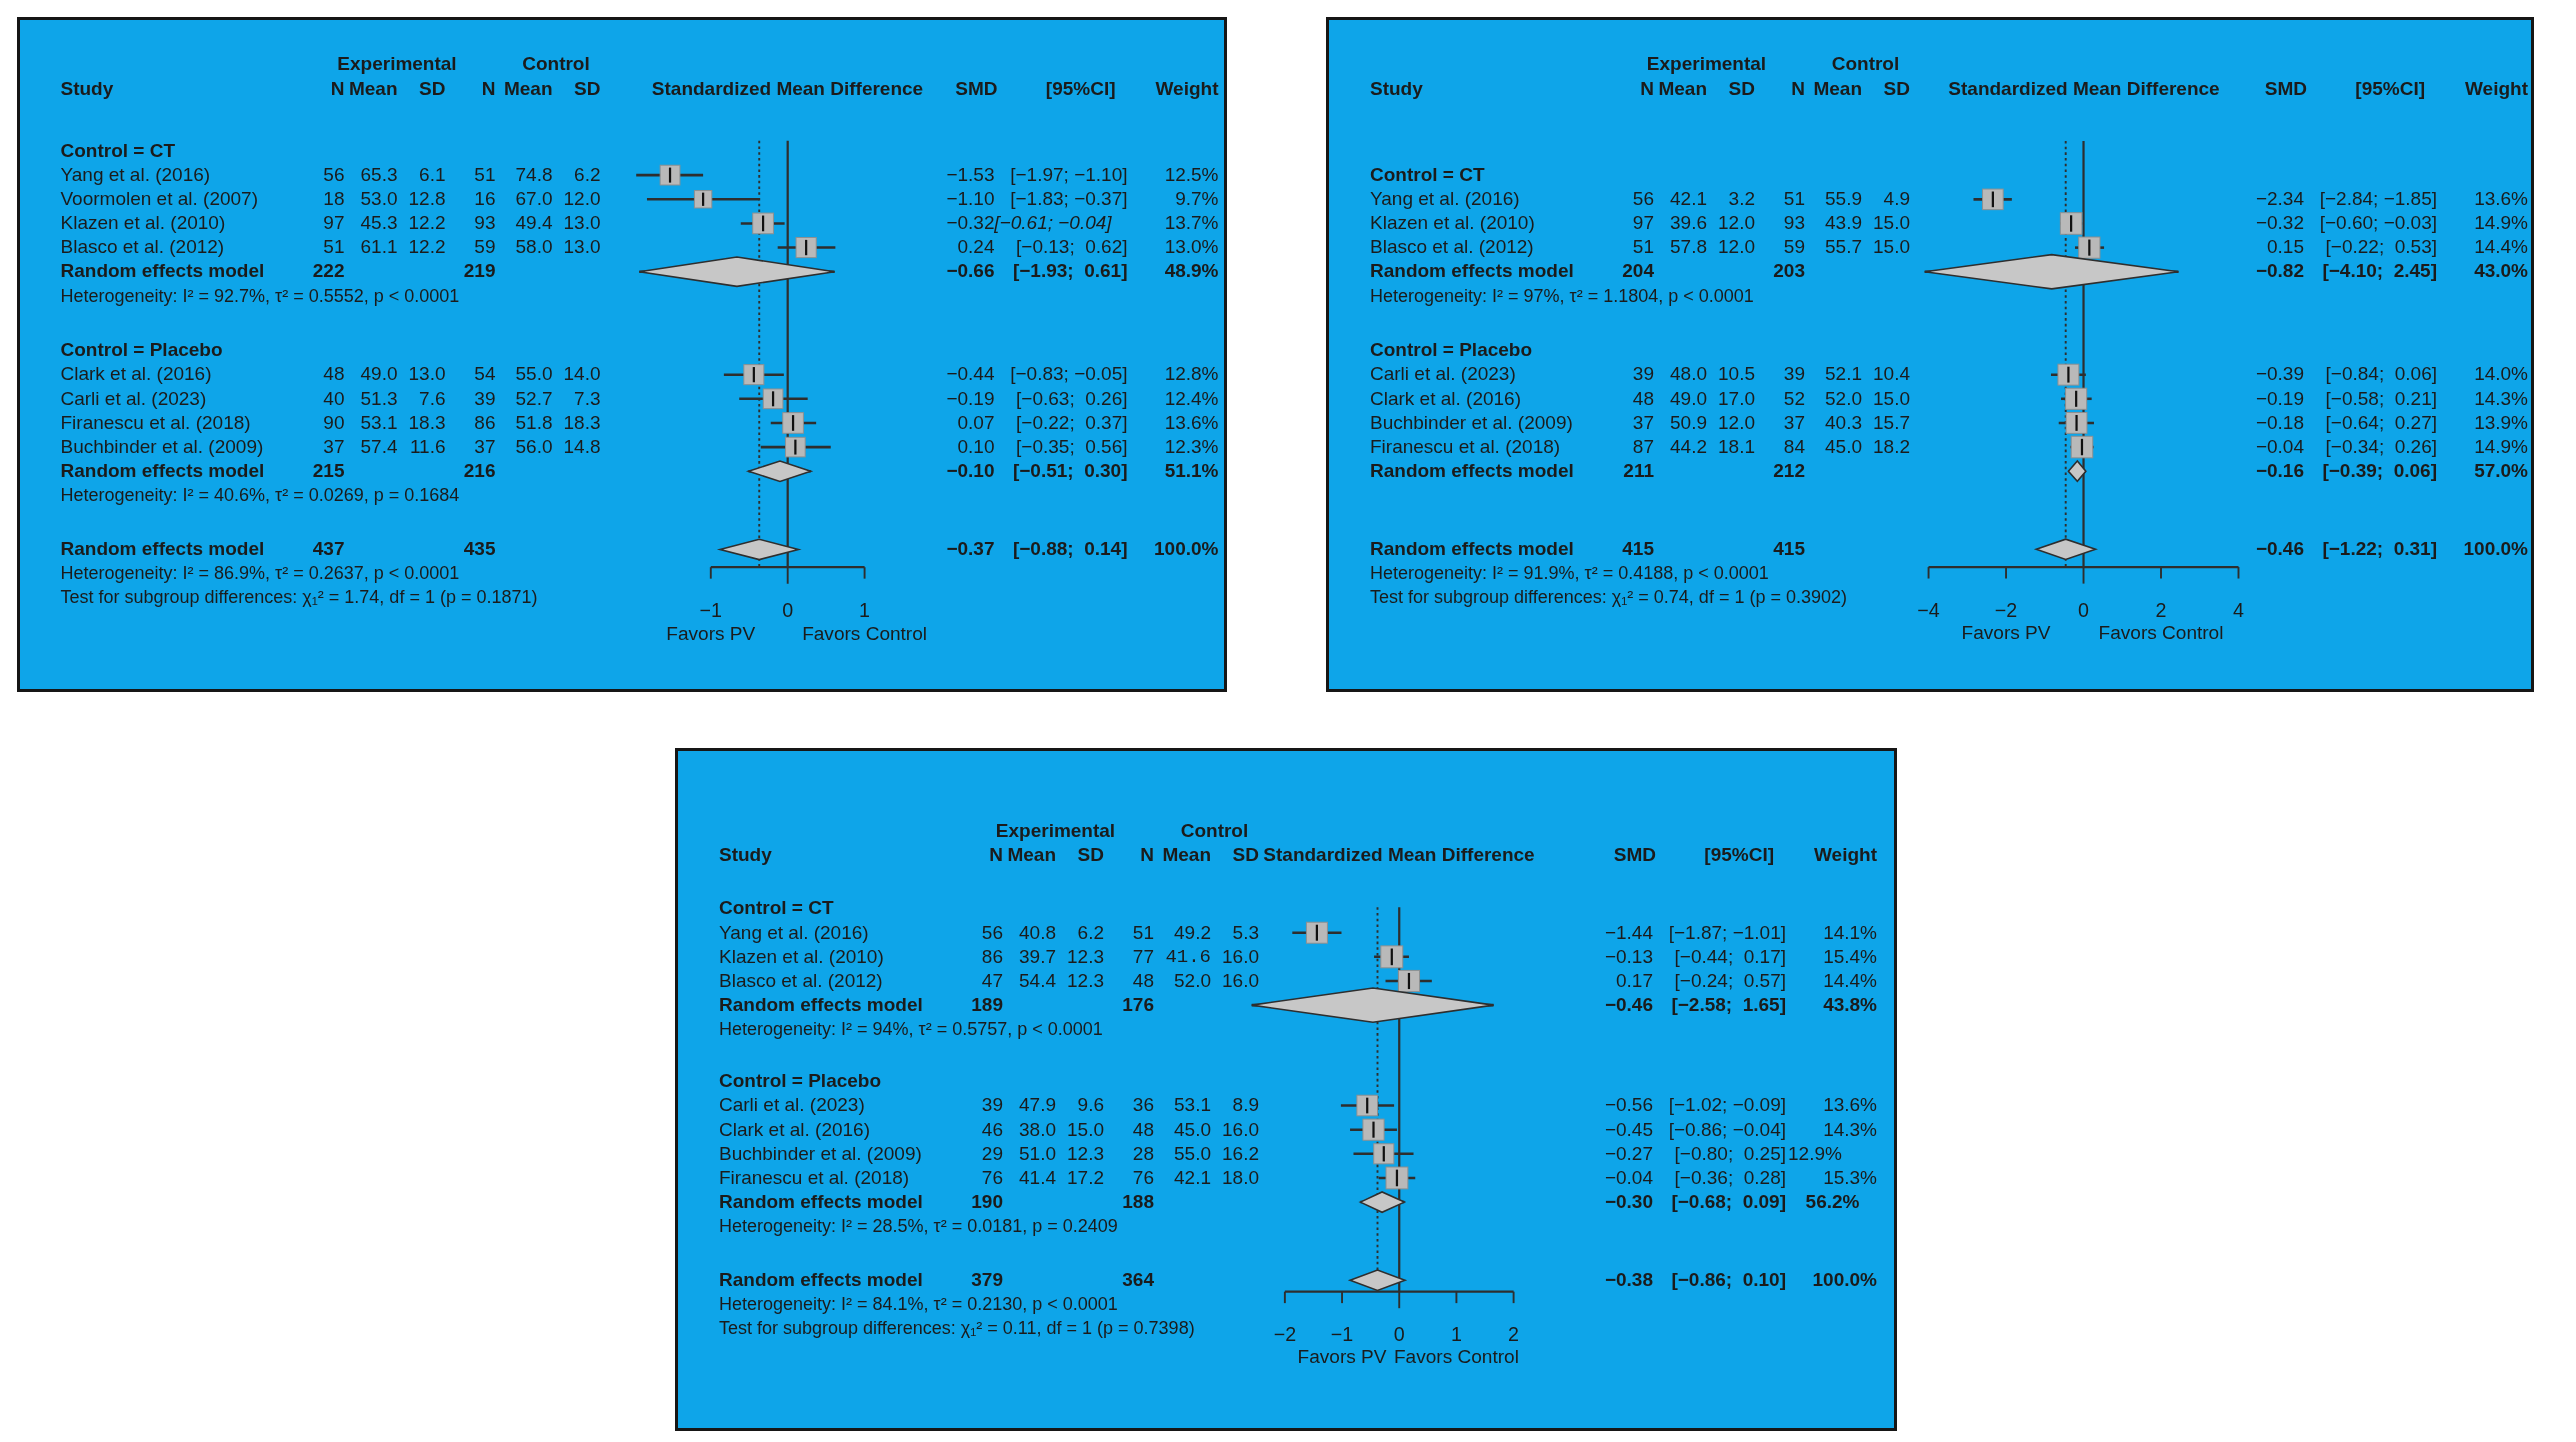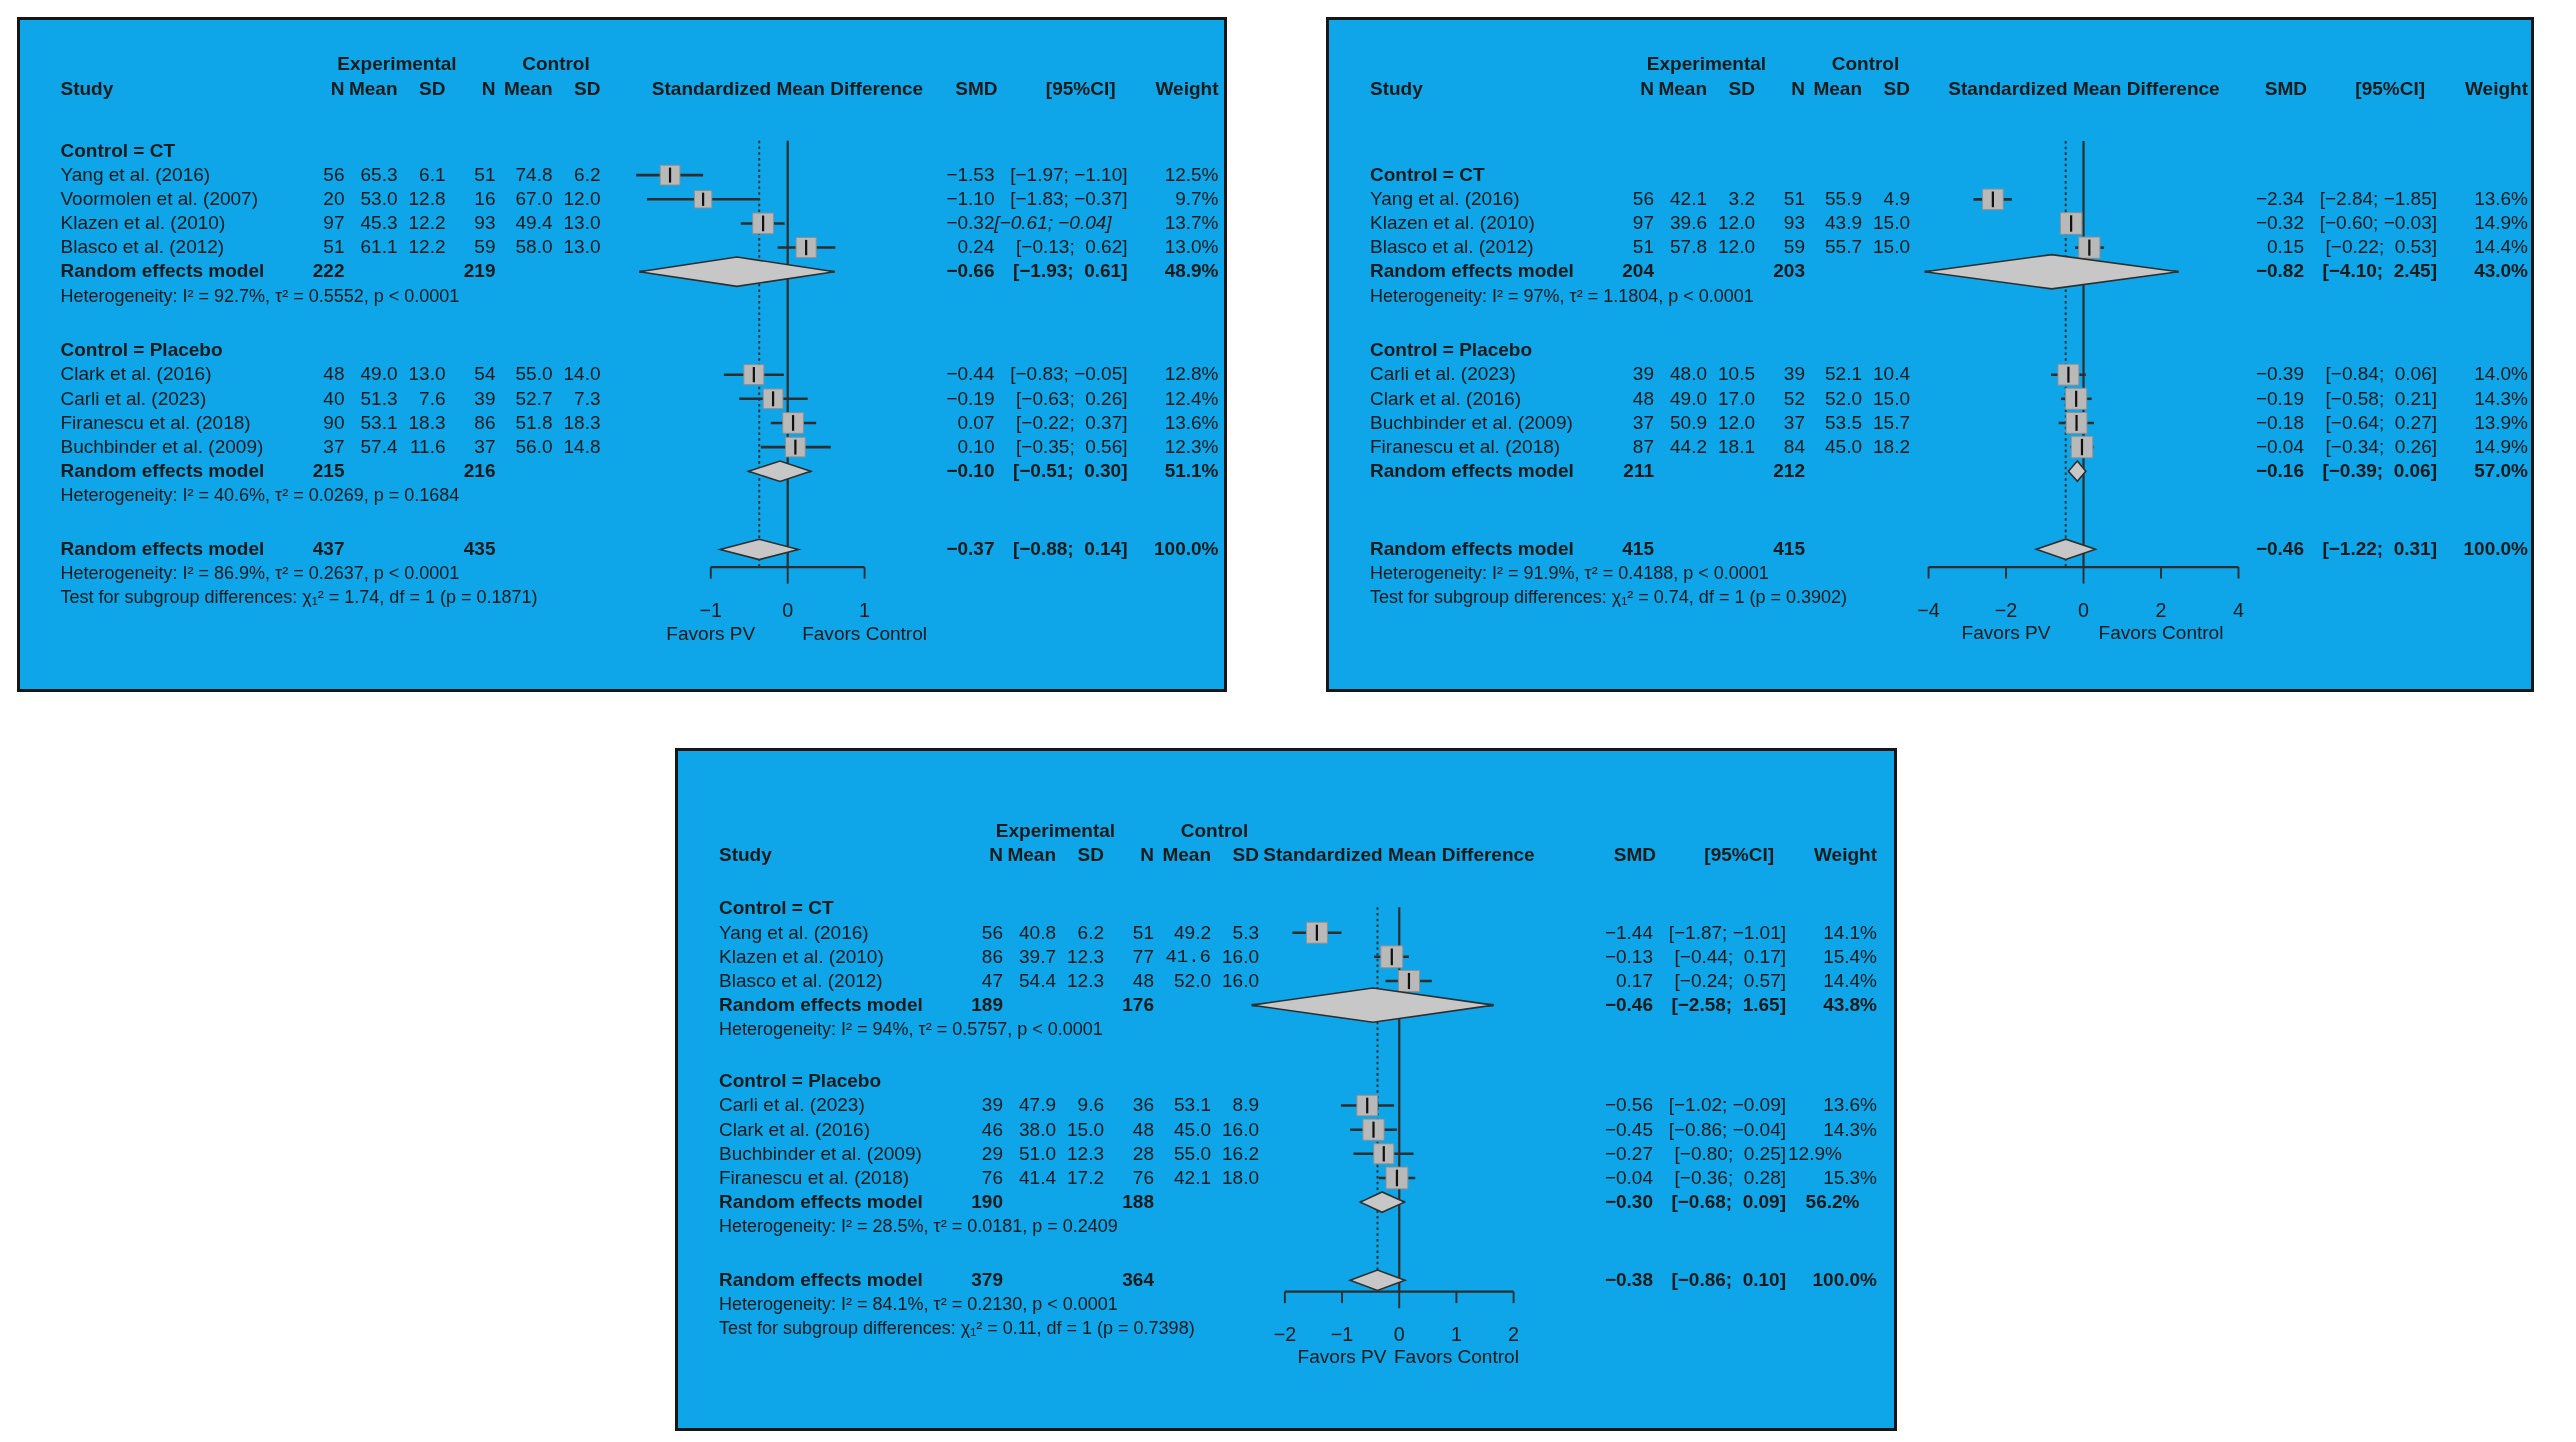--- a/index.html
+++ b/index.html
@@ -34,21 +34,21 @@
       <span class="cell" style="left: 268px; width: 57px; top: 143px; text-align: right;">56</span>
       <span class="cell" style="left: 314px; width: 64px; top: 143px; text-align: right;">65.3</span>
       <span class="cell" style="left: 368px; width: 58px; top: 143px; text-align: right;">6.1</span>
       <span class="cell" style="left: 419px; width: 57px; top: 143px; text-align: right;">51</span>
       <span class="cell" style="left: 469px; width: 64px; top: 143px; text-align: right;">74.8</span>
       <span class="cell" style="left: 523px; width: 58px; top: 143px; text-align: right;">6.2</span>
       <span class="cell" style="left: 880px; width: 95px; top: 143px; text-align: right;">−1.53</span>
       <span class="cell" style="left: 959px; width: 149px; top: 143px; text-align: right;">[−1.97; −1.10]</span>
       <span class="cell" style="left: 1110px; width: 89px; top: 143px; text-align: right;">12.5%</span>
       <span class="cell" style="left: 41px; width: 260px; top: 167px; text-align: left;">Voormolen et al. (2007)</span>
-      <span class="cell" style="left: 268px; width: 57px; top: 167px; text-align: right;">20</span>
+      <span class="cell" style="left: 268px; width: 57px; top: 167px; text-align: right;">18</span>
       <span class="cell" style="left: 314px; width: 64px; top: 167px; text-align: right;">53.0</span>
       <span class="cell" style="left: 368px; width: 58px; top: 167px; text-align: right;">12.8</span>
       <span class="cell" style="left: 419px; width: 57px; top: 167px; text-align: right;">16</span>
       <span class="cell" style="left: 469px; width: 64px; top: 167px; text-align: right;">67.0</span>
       <span class="cell" style="left: 523px; width: 58px; top: 167px; text-align: right;">12.0</span>
       <span class="cell" style="left: 880px; width: 95px; top: 167px; text-align: right;">−1.10</span>
       <span class="cell" style="left: 959px; width: 149px; top: 167px; text-align: right;">[−1.83; −0.37]</span>
       <span class="cell" style="left: 1110px; width: 89px; top: 167px; text-align: right;">9.7%</span>
       <span class="cell" style="left: 41px; width: 260px; top: 191px; text-align: left;">Klazen et al. (2010)</span>
       <span class="cell" style="left: 268px; width: 57px; top: 191px; text-align: right;">97</span>
@@ -247,21 +247,21 @@
       <span class="cell" style="left: 469px; width: 64px; top: 367px; text-align: right;">52.0</span>
       <span class="cell" style="left: 523px; width: 58px; top: 367px; text-align: right;">15.0</span>
       <span class="cell" style="left: 880px; width: 95px; top: 367px; text-align: right;">−0.19</span>
       <span class="cell" style="left: 959px; width: 149px; top: 367px; text-align: right;">[−0.58;  0.21]</span>
       <span class="cell" style="left: 1110px; width: 89px; top: 367px; text-align: right;">14.3%</span>
       <span class="cell" style="left: 41px; width: 260px; top: 391px; text-align: left;">Buchbinder et al. (2009)</span>
       <span class="cell" style="left: 268px; width: 57px; top: 391px; text-align: right;">37</span>
       <span class="cell" style="left: 314px; width: 64px; top: 391px; text-align: right;">50.9</span>
       <span class="cell" style="left: 368px; width: 58px; top: 391px; text-align: right;">12.0</span>
       <span class="cell" style="left: 419px; width: 57px; top: 391px; text-align: right;">37</span>
-      <span class="cell" style="left: 469px; width: 64px; top: 391px; text-align: right;">53.5</span>
+      <span class="cell" style="left: 469px; width: 64px; top: 391px; text-align: right;">40.3</span>
       <span class="cell" style="left: 523px; width: 58px; top: 391px; text-align: right;">15.7</span>
       <span class="cell" style="left: 880px; width: 95px; top: 391px; text-align: right;">−0.18</span>
       <span class="cell" style="left: 959px; width: 149px; top: 391px; text-align: right;">[−0.64;  0.27]</span>
       <span class="cell" style="left: 1110px; width: 89px; top: 391px; text-align: right;">13.9%</span>
       <span class="cell" style="left: 41px; width: 260px; top: 415px; text-align: left;">Firanescu et al. (2018)</span>
       <span class="cell" style="left: 268px; width: 57px; top: 415px; text-align: right;">87</span>
       <span class="cell" style="left: 314px; width: 64px; top: 415px; text-align: right;">44.2</span>
       <span class="cell" style="left: 368px; width: 58px; top: 415px; text-align: right;">18.1</span>
       <span class="cell" style="left: 419px; width: 57px; top: 415px; text-align: right;">84</span>
       <span class="cell" style="left: 469px; width: 64px; top: 415px; text-align: right;">45.0</span>

